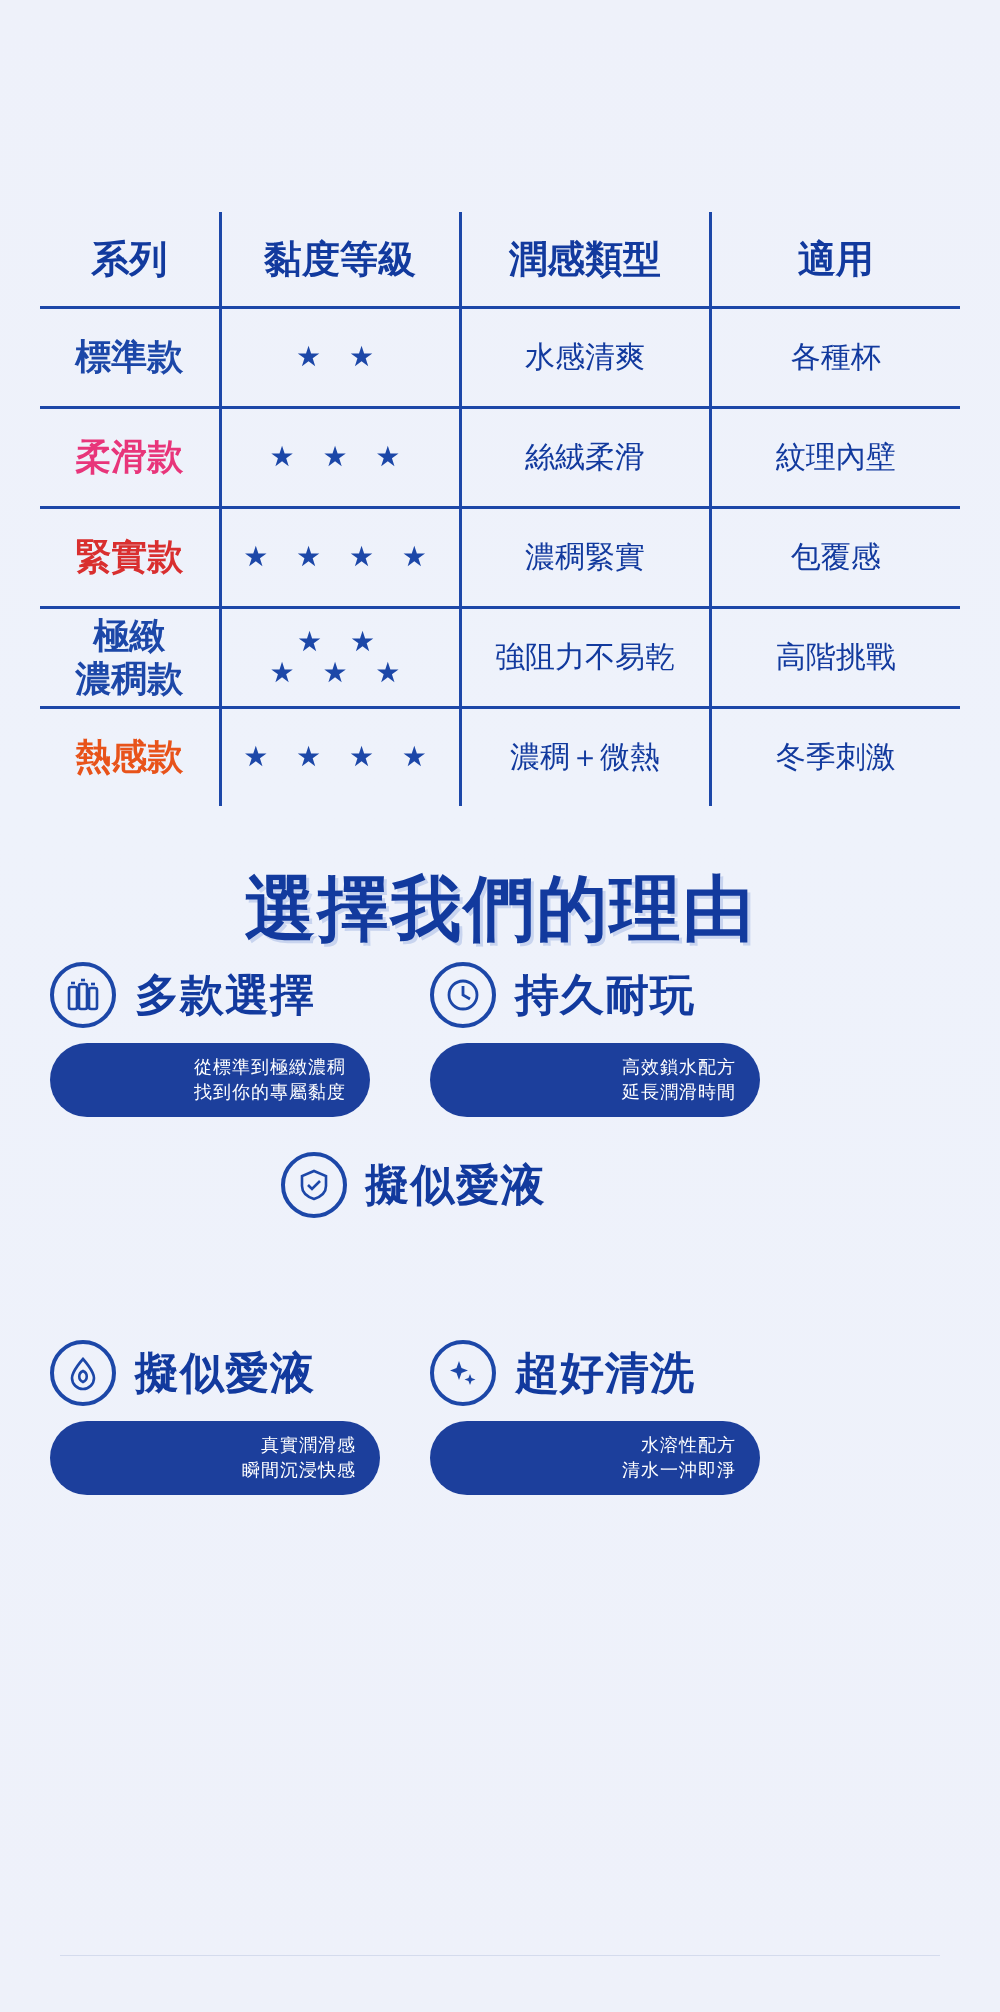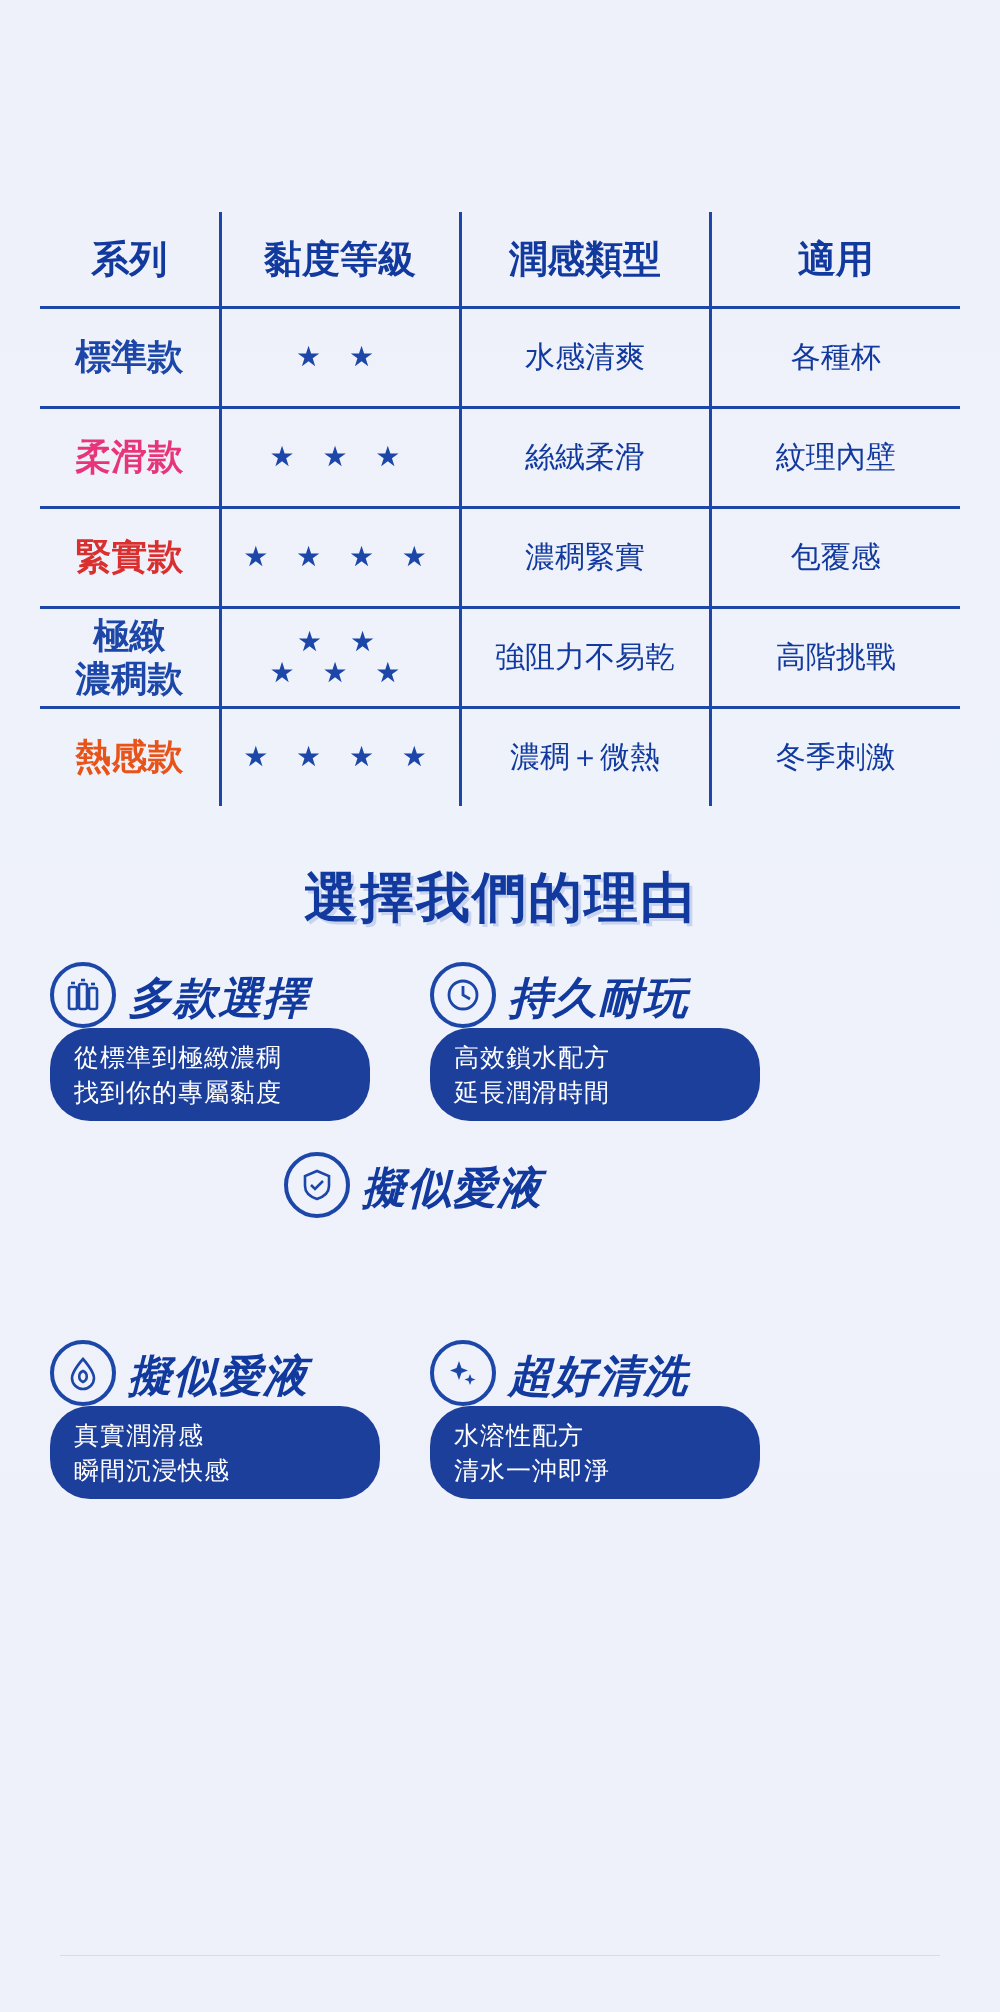--- a/index.html
+++ b/index.html
@@ -88,64 +88,63 @@
   .stars-stack { display: block; }
   .stars-stack .stars:first-child { margin-left: 2px; }
 
   
   .sec-reason-title {
     position: absolute;
     top: 862px;
     left: 0;
     width: 1000px;
     text-align: center;
-    font-size: 54px;
+    font-size: 71px;
     font-weight: bold;
     letter-spacing: 2px;
     color: #123a9e;
     text-shadow: 3px 3px 0 #c8d4ef;
   }
 
   .feat {
     position: absolute;
   }
   .feat-head {
     display: flex;
-    align-items: flex-end;
-    gap: 12px;
+    align-items: center;
+    gap: 19px;
     justify-content: flex-start;
-    font-style: italic;
   }
   .feat-icon {
     width: 66px;
     height: 66px;
     flex: 0 0 66px;
     border: 4px solid #1c47a8;
     border-radius: 50%;
     display: flex;
     align-items: center;
     justify-content: center;
     box-sizing: border-box;
   }
   .feat-title {
     font-size: 44px;
     font-weight: bold;
     color: #123a9e;
     letter-spacing: 1px;
     white-space: nowrap;
   }
   .feat-pill {
-    margin-top: 0;
+    margin-top: 15px;
     background: #1c3f9c;
     color: #ffffff;
     border-radius: 40px;
     padding: 12px 24px;
-    font-size: 25px;
+    font-size: 18px;
     line-height: 1.38;
-    text-align: left;
+    text-align: right;
     box-sizing: border-box;
     font-weight: normal;
     letter-spacing: 1px;
   }
 
   
   #feat-1 { top: 962px; left: 50px;  width: 320px; }
   #feat-2 { top: 962px; left: 430px; width: 330px; }
   #feat-3 { top: 1152px; left: 248px; width: 330px; }
   #feat-4 { top: 1340px; left: 50px;  width: 330px; }

